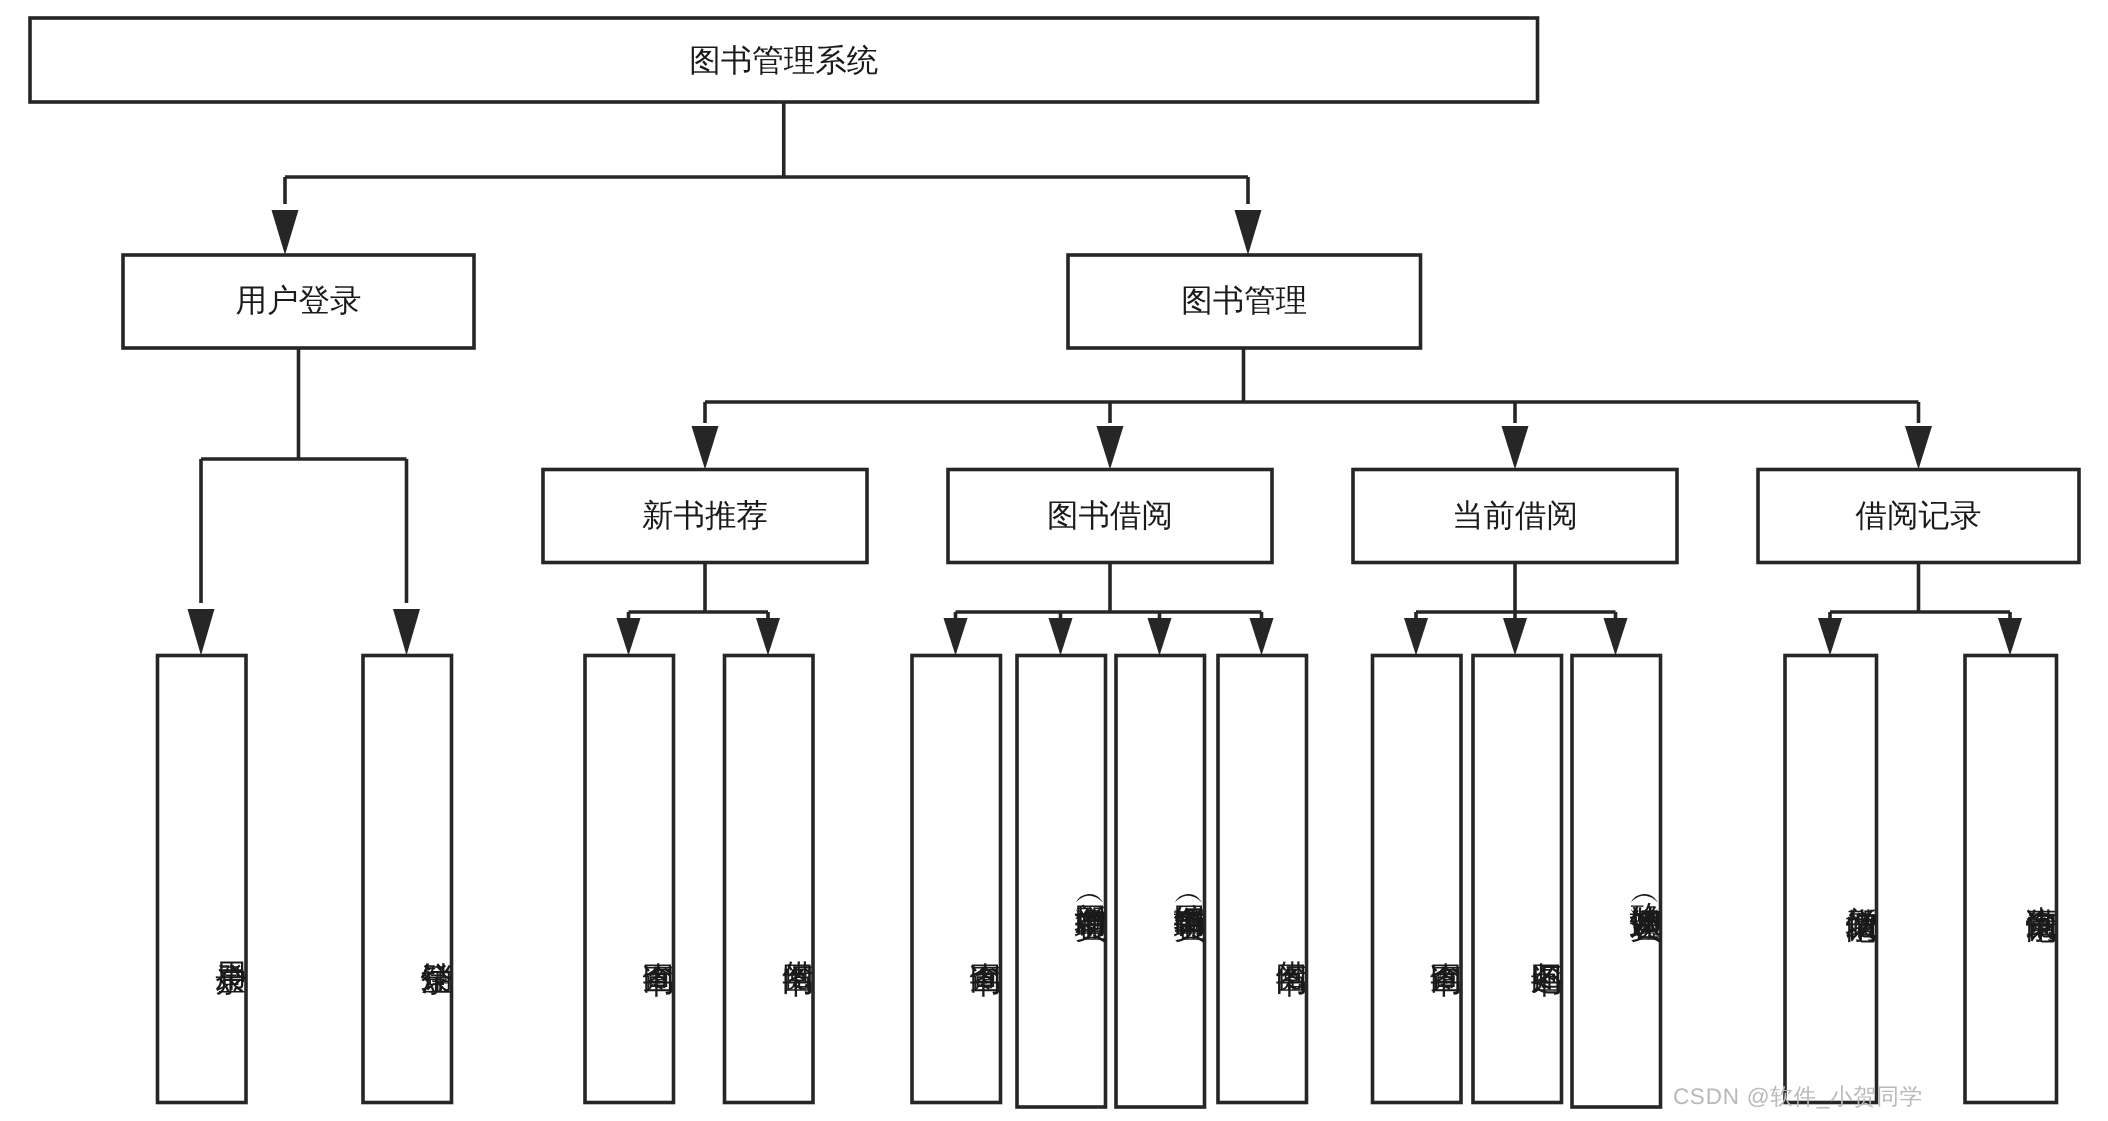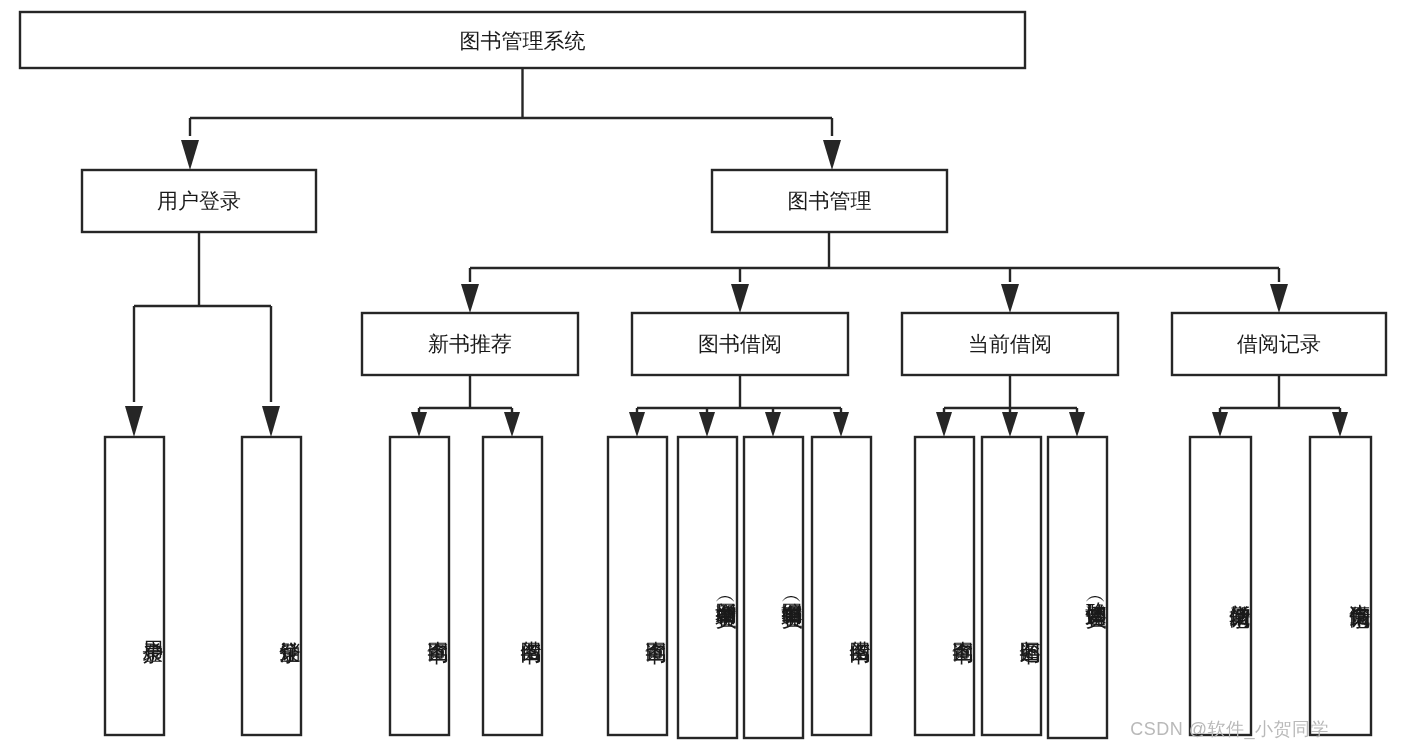--- a/index.html
+++ b/index.html
@@ -11,21 +11,20 @@
     width: 1405px;
     height: 747px;
     font-family: "Liberation Sans", "DejaVu Sans", sans-serif;
     overflow: hidden;
   }
   #diagram-root {
     position: relative;
     width: 1290px;
     height: 747px;
     background: #ffffff;
-    padding-left: 47px;
   }
   svg#flow-svg {
     position: absolute;
     left: 0;
     top: 0;
     width: 1405px;
     height: 747px;
   }
   .node-box {
     fill: #ffffff;
@@ -62,21 +61,21 @@
     display: flex;
     align-items: flex-start;
     justify-content: center;
     pointer-events: none;
   }
   .watermark {
     position: absolute;
     right: 8px;
     bottom: 6px;
     font-family: "Liberation Sans", "DejaVu Sans", sans-serif;
-    font-size: 18px;
+    font-size: 15px;
     color: #b9b9b9;
     letter-spacing: 0.5px;
     white-space: nowrap;
   }
 </style>
 </head>
 <body>
 
 <div id="diagram-root">
 

